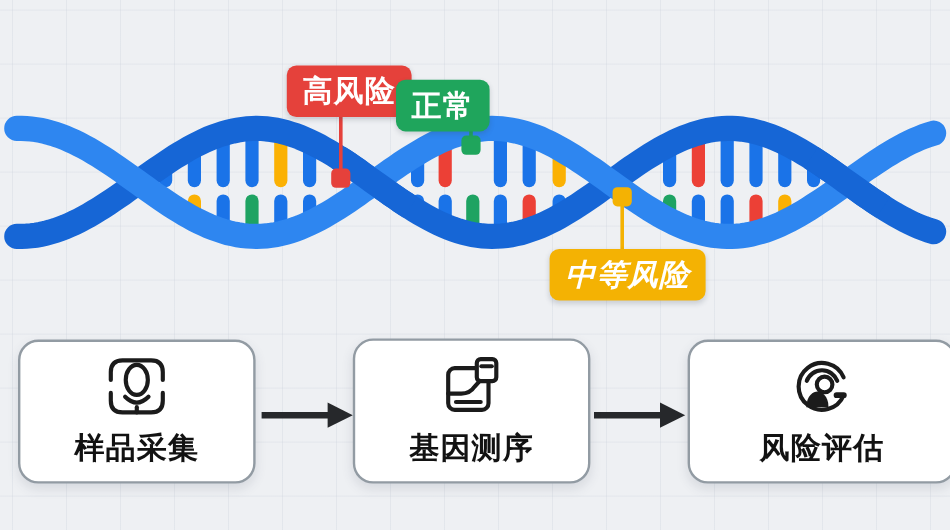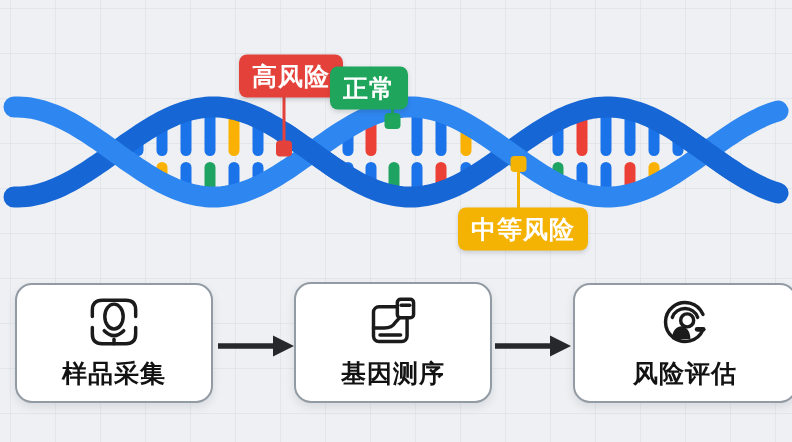--- a/index.html
+++ b/index.html
@@ -88,21 +88,21 @@
       <line x1="518.5" y1="171" x2="518.5" y2="214" stroke="#F4B203" stroke-width="3"></line>
       <rect x="510.5" y="156" width="16" height="16" rx="4" fill="#F4B203"></rect>
       <line x1="218" y1="346" x2="274" y2="346" stroke="#26282B" stroke-width="5.5"></line>
       <polygon points="273,335.5 294,346 273,356.5" fill="#26282B"></polygon>
       <line x1="495" y1="346" x2="551" y2="346" stroke="#26282B" stroke-width="5.5"></line>
       <polygon points="550,335.5 571,346 550,356.5" fill="#26282B"></polygon>
     </svg>
 
   <div class="badge" style="left: 291px; top: 76px; background: rgb(229, 65, 59); color: rgb(255, 255, 255);">高风险</div>
   <div class="badge" style="left: 369px; top: 75px; background: rgb(31, 165, 92); color: rgb(255, 255, 255); margin-top: 13px;">正常</div>
-  <div class="badge" style="left: 523px; top: 229px; background: rgb(244, 178, 3); color: rgb(255, 255, 255);">中等风险</div>
+  <div class="badge" style="left: 523px; top: 229px; background: rgb(244, 178, 3); color: rgb(255, 255, 255); font-style: italic;">中等风险</div>
 
   <div class="step s1">
     <svg class="icon" viewBox="0 0 48 48">
       <path class="ln" d="M4,19 L4,13 Q4,4 13,4 L35,4 Q44,4 44,13 L44,19"></path>
       <path class="ln" d="M4,29 L4,35 Q4,44 13,44 L35,44 Q44,44 44,35 L44,29"></path>
       <ellipse class="ln" cx="24" cy="19" rx="8.5" ry="11.5"></ellipse>
       <path class="ln" d="M15,32 Q24,41 33,32"></path>
       <path class="ln" d="M24,40 L24,44"></path>
     </svg>
     <div class="step-label">样品采集</div>

